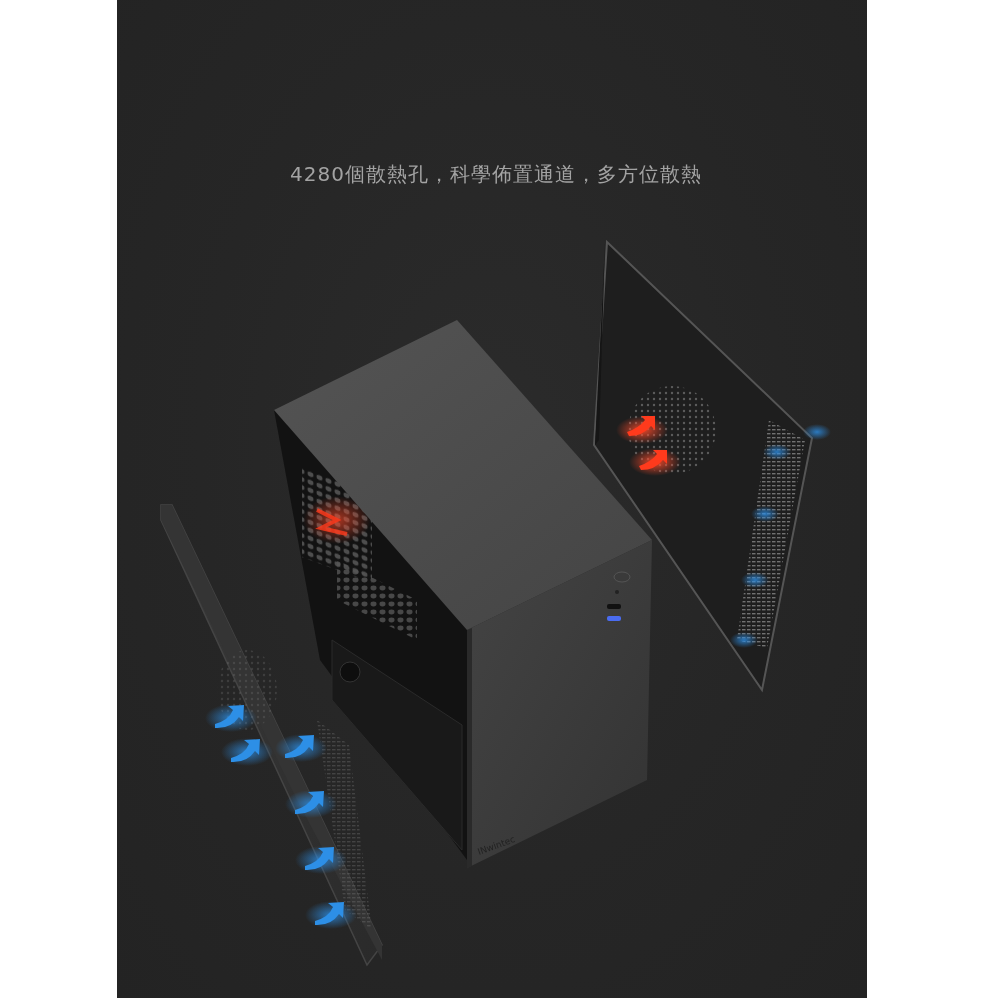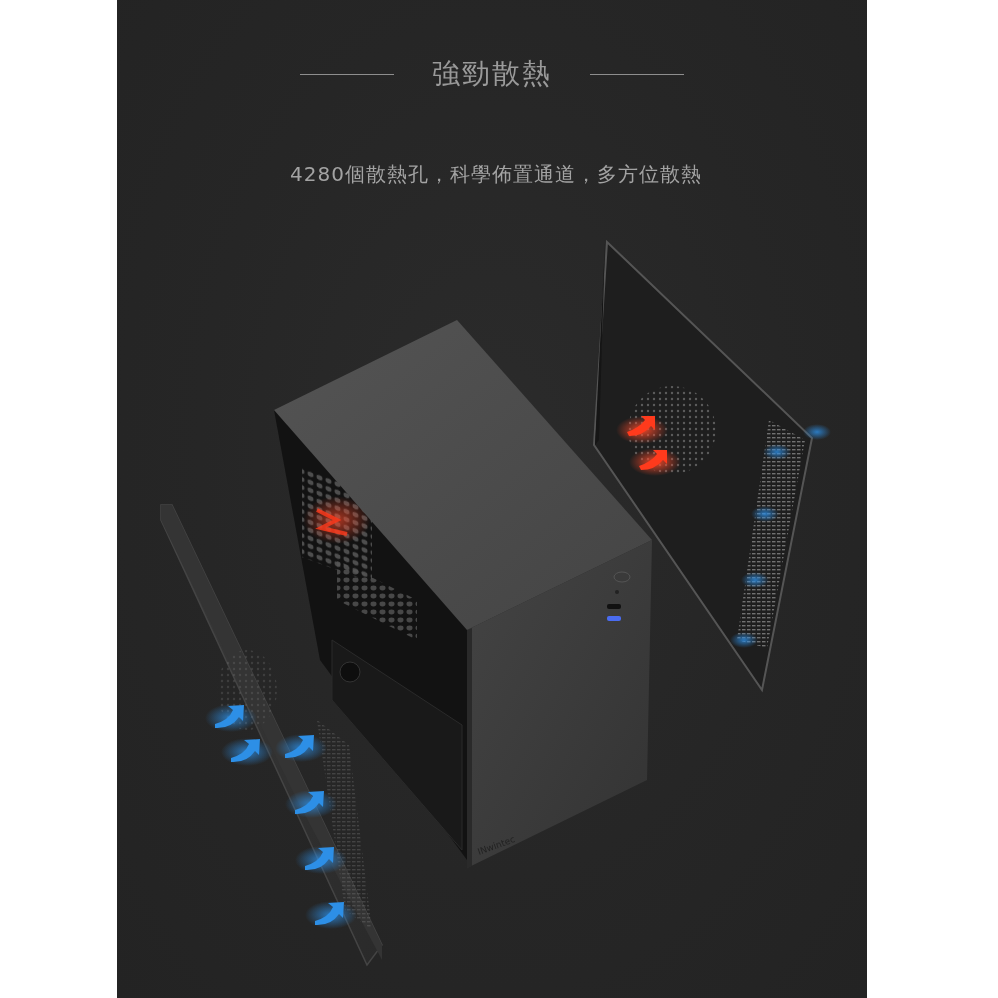--- a/index.html
+++ b/index.html
@@ -21,25 +21,20 @@
   .subheading {
     position: absolute; left: 4px; top: 128px; width: 750px; text-align: center;
     color: #a3a3a3; font-family: "DejaVu Sans", sans-serif; font-size: 20px; letter-spacing: 1px; margin-top: 33px;
   }
   svg.scene { position: absolute; left: 0; top: 0; }
 </style>
 </head>
 <body>
 
 <div class="panel">
-  <div class="heading-row">
-    <div class="rule"></div>
-    <h1 class="heading">強勁散熱</h1>
-    <div class="rule"></div>
-  </div>
   <div class="subheading">4280個散熱孔，科學佈置通道，多方位散熱</div>
 
   <svg class="scene" width="750" height="998" viewBox="0 0 750 998">
     <defs>
       <linearGradient id="topG" x1="0" y1="0" x2="1" y2="1">
         <stop offset="0" stop-color="#545454"></stop>
           <stop offset="1" stop-color="#444"></stop>
       </linearGradient>
       <linearGradient id="frontG" x1="0" y1="0" x2="1" y2="1">
         <stop offset="0" stop-color="#444"></stop>

